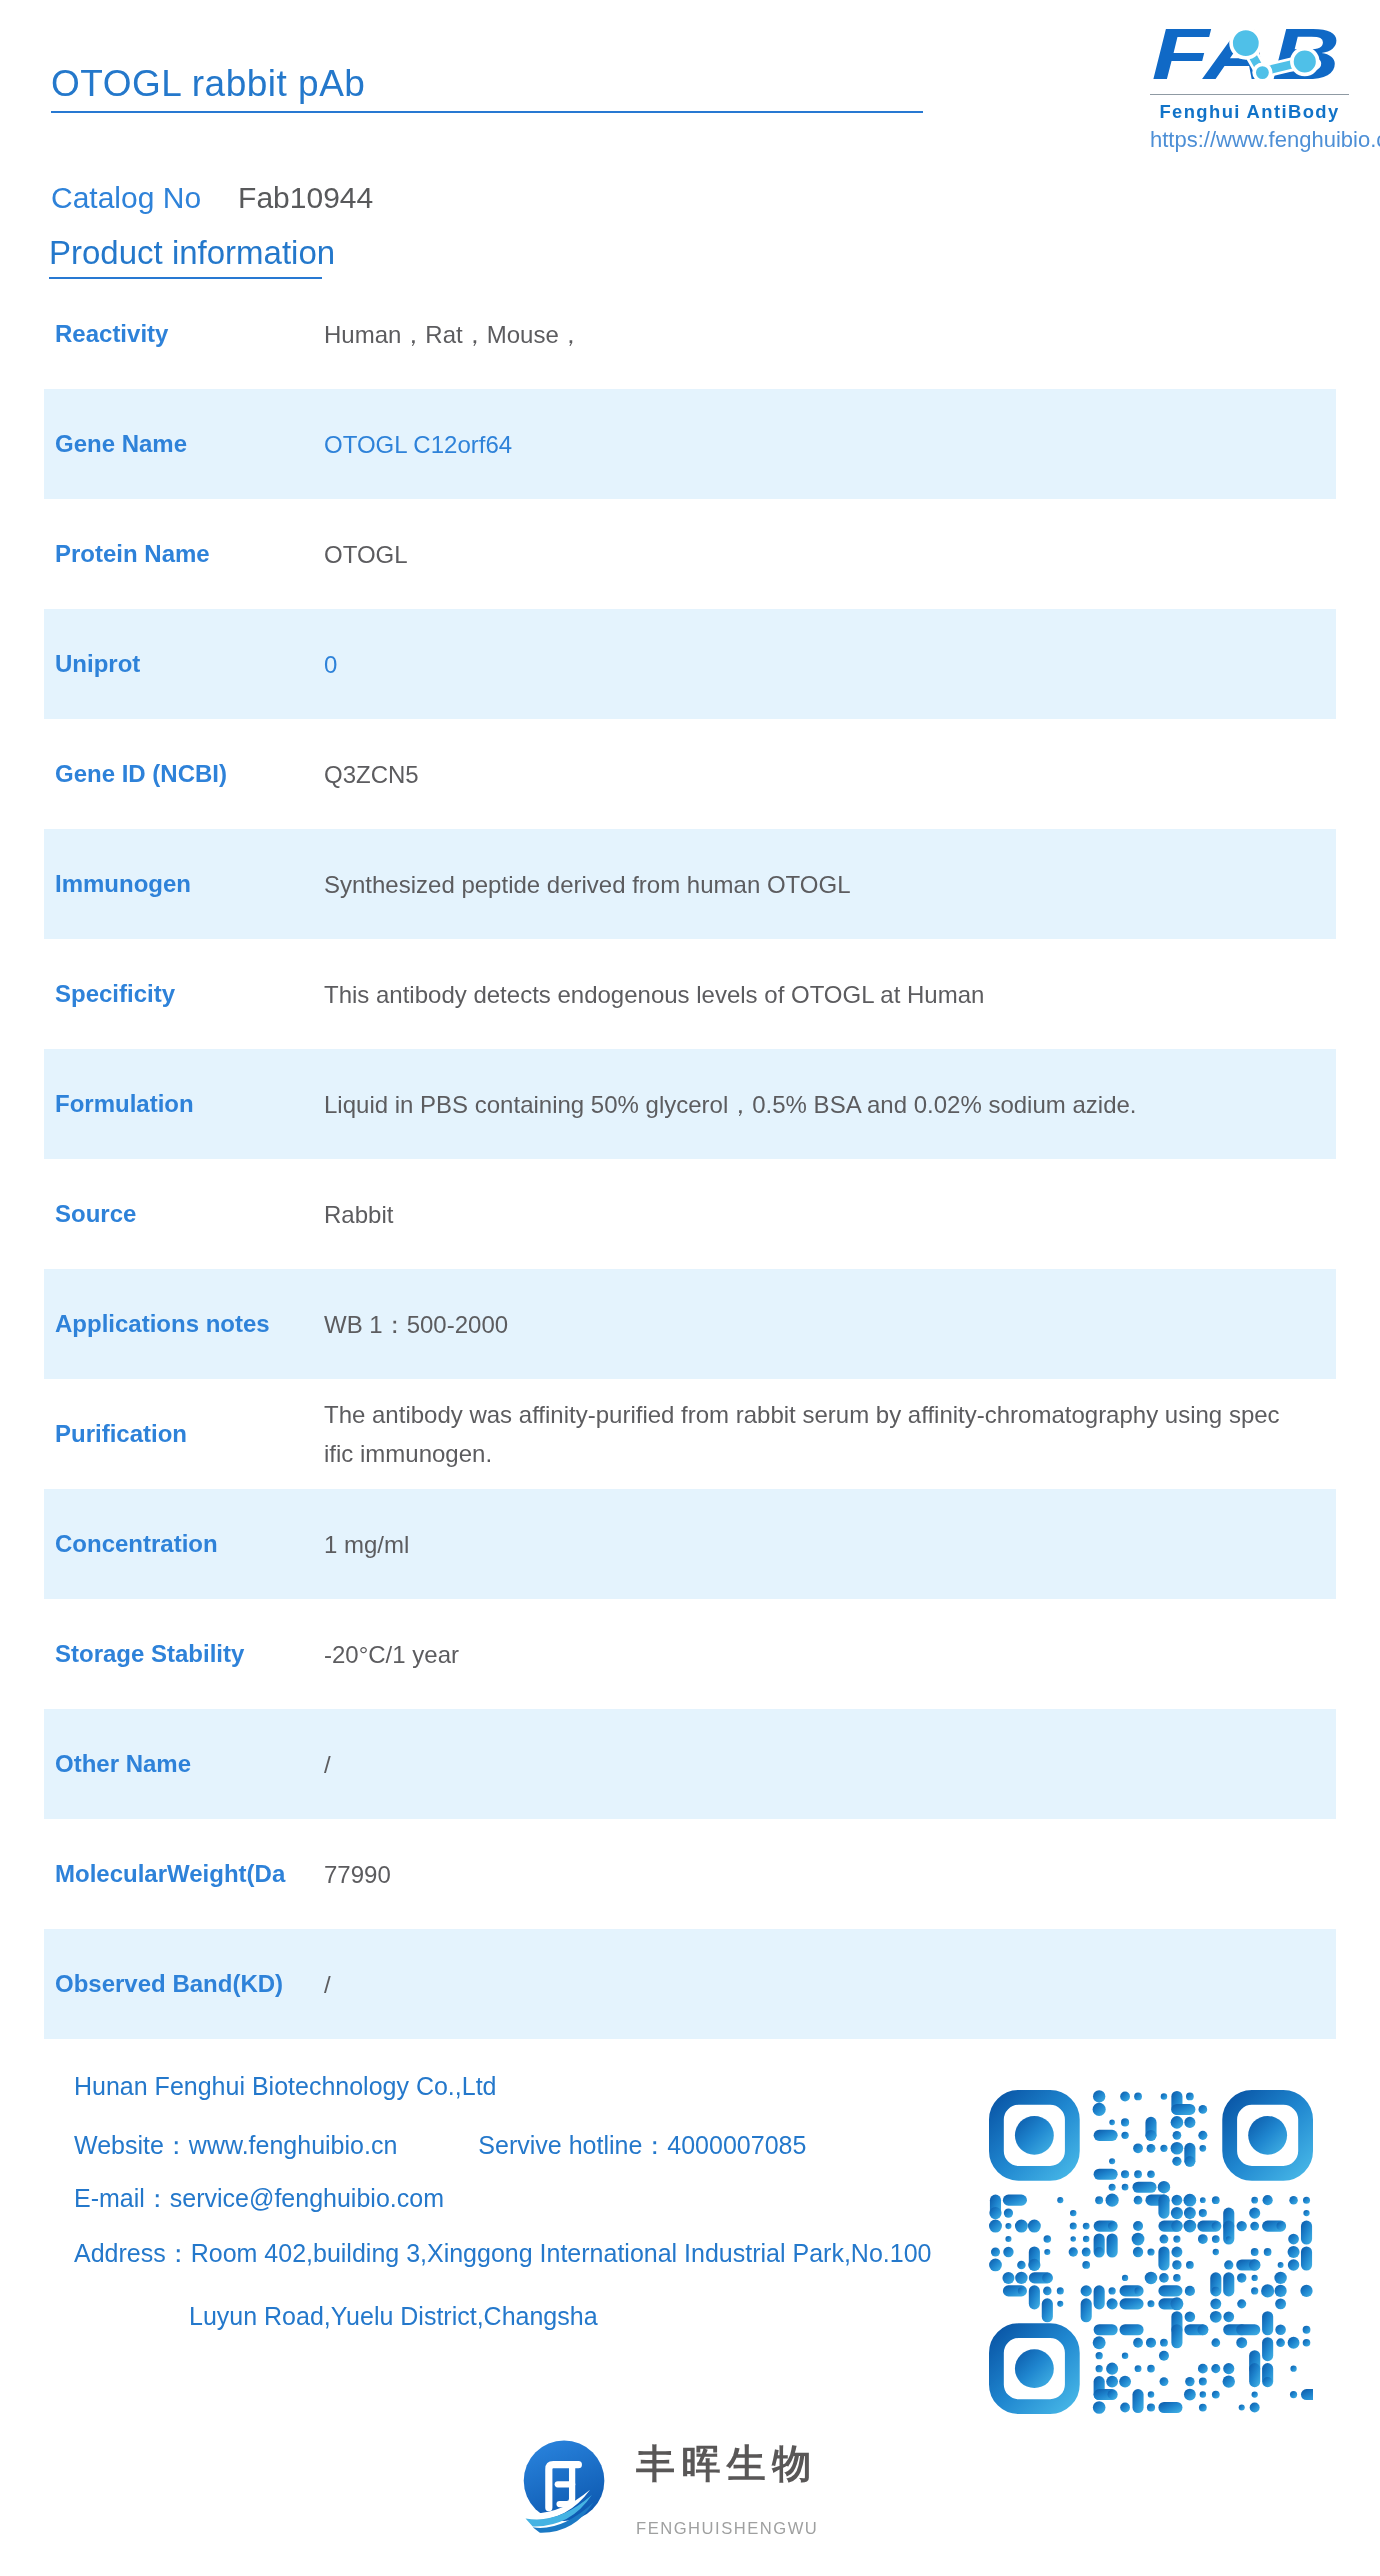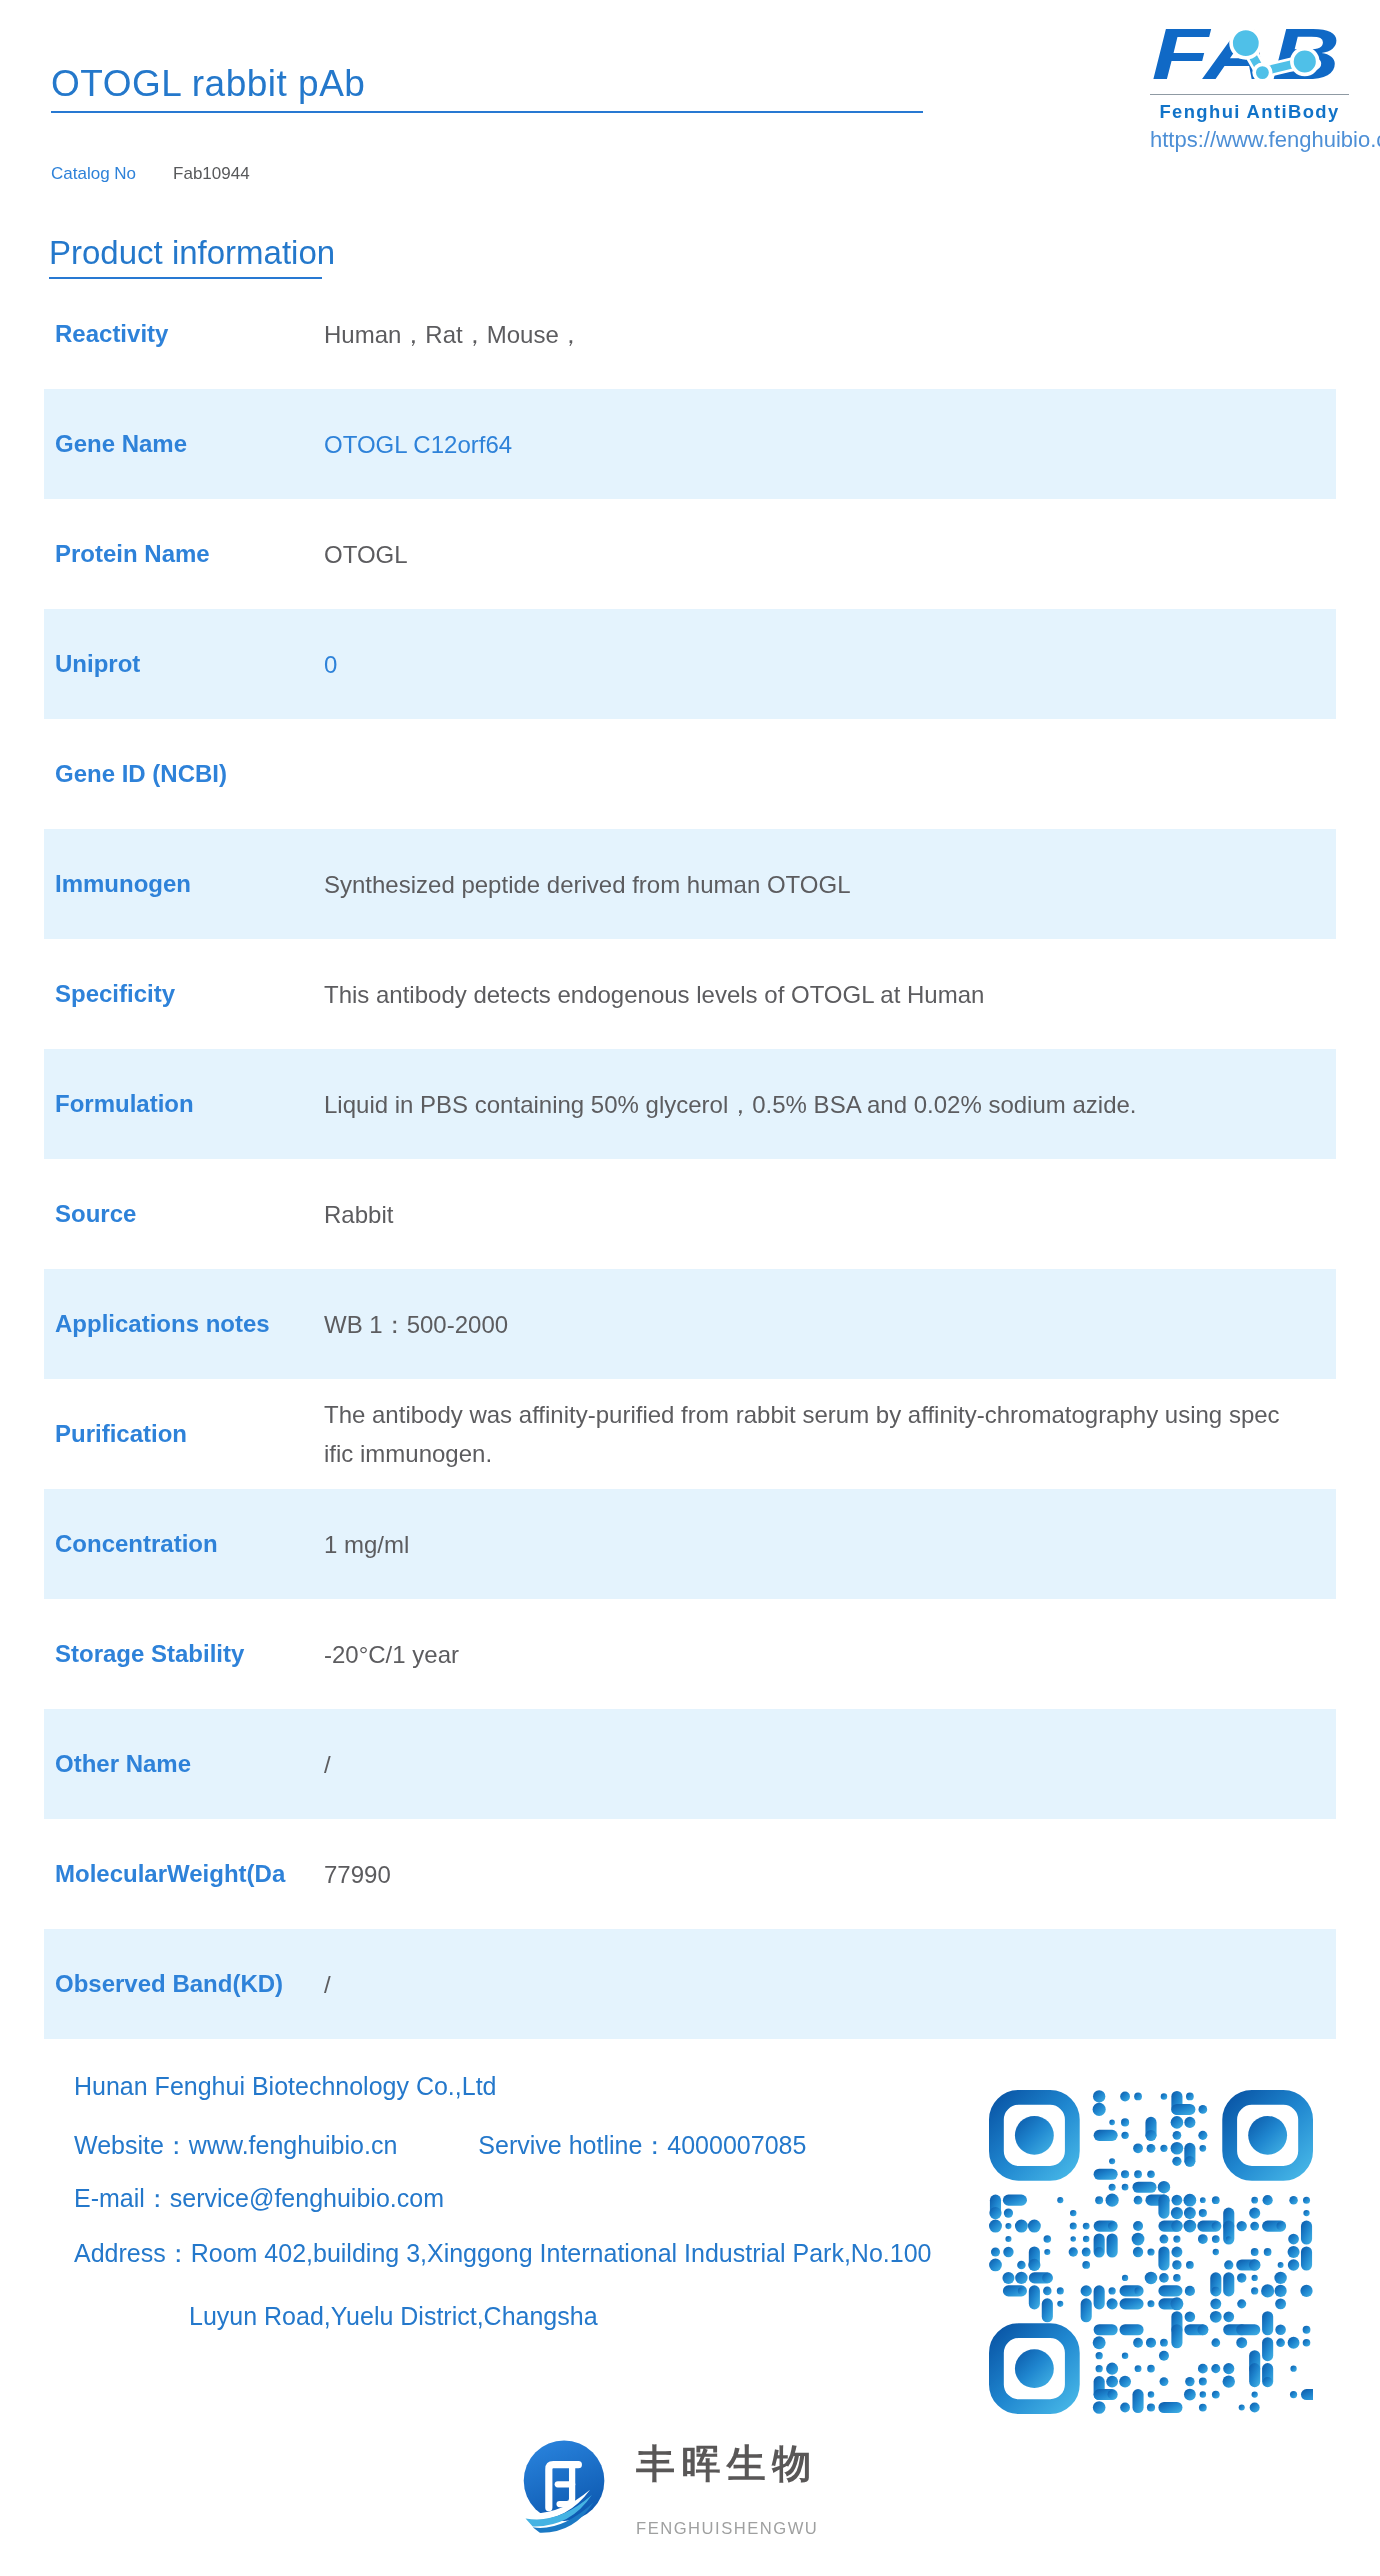--- a/index.html
+++ b/index.html
@@ -16,21 +16,21 @@
     position:absolute;left:51px;top:111px;width:872px;height:1.8px;background:#2879D2;
   }
   .fab-logo{position:absolute;left:1150px;top:20px;width:199px;text-align:center;}
   .fab-logo svg{display:block;}
   .fab-divider{height:0.9px;background:#8f9aa3;margin:1.8px 0 6.4px 0;}
   .fab-sub{
     font-size:18.4px;font-weight:700;color:#1173C8;
     letter-spacing:1.4px;white-space:nowrap;
   }
   .fab-url{font-size:22px;color:#4D8FD6;margin-top:4px;white-space:nowrap;font-weight:400;}
-  .catalog{position:absolute;left:51px;top:164px;font-size:17px;}
+  .catalog{position:absolute;left:51px;top:181px;font-size:30px;}
   .catalog .cat-label{color:#2E82D9;}
   .catalog .cat-value{color:#58595B;margin-left:37px;}
   
   .section-heading{
     position:absolute;left:49px;top:234px;font-size:33px;color:#2478CB;font-weight:400;
   }
   .heading-underline{
     position:absolute;left:49px;top:277px;width:273px;height:1.8px;background:#2879D2;
   }
   
@@ -110,20 +110,21 @@
     <div class="trow">
       <div class="tlabel">Protein Name</div>
       <div class="tvalue">OTOGL</div>
     </div>
     <div class="trow">
       <div class="tlabel">Uniprot</div>
       <div class="tvalue link-val">0</div>
     </div>
     <div class="trow">
       <div class="tlabel">Gene ID (NCBI)</div>
+      <div class="tvalue">Q3ZCN5</div>
     </div>
     <div class="trow">
       <div class="tlabel">Immunogen</div>
       <div class="tvalue">Synthesized peptide derived from human OTOGL</div>
     </div>
     <div class="trow">
       <div class="tlabel">Specificity</div>
       <div class="tvalue">This antibody detects endogenous levels of OTOGL at Human</div>
     </div>
     <div class="trow">

